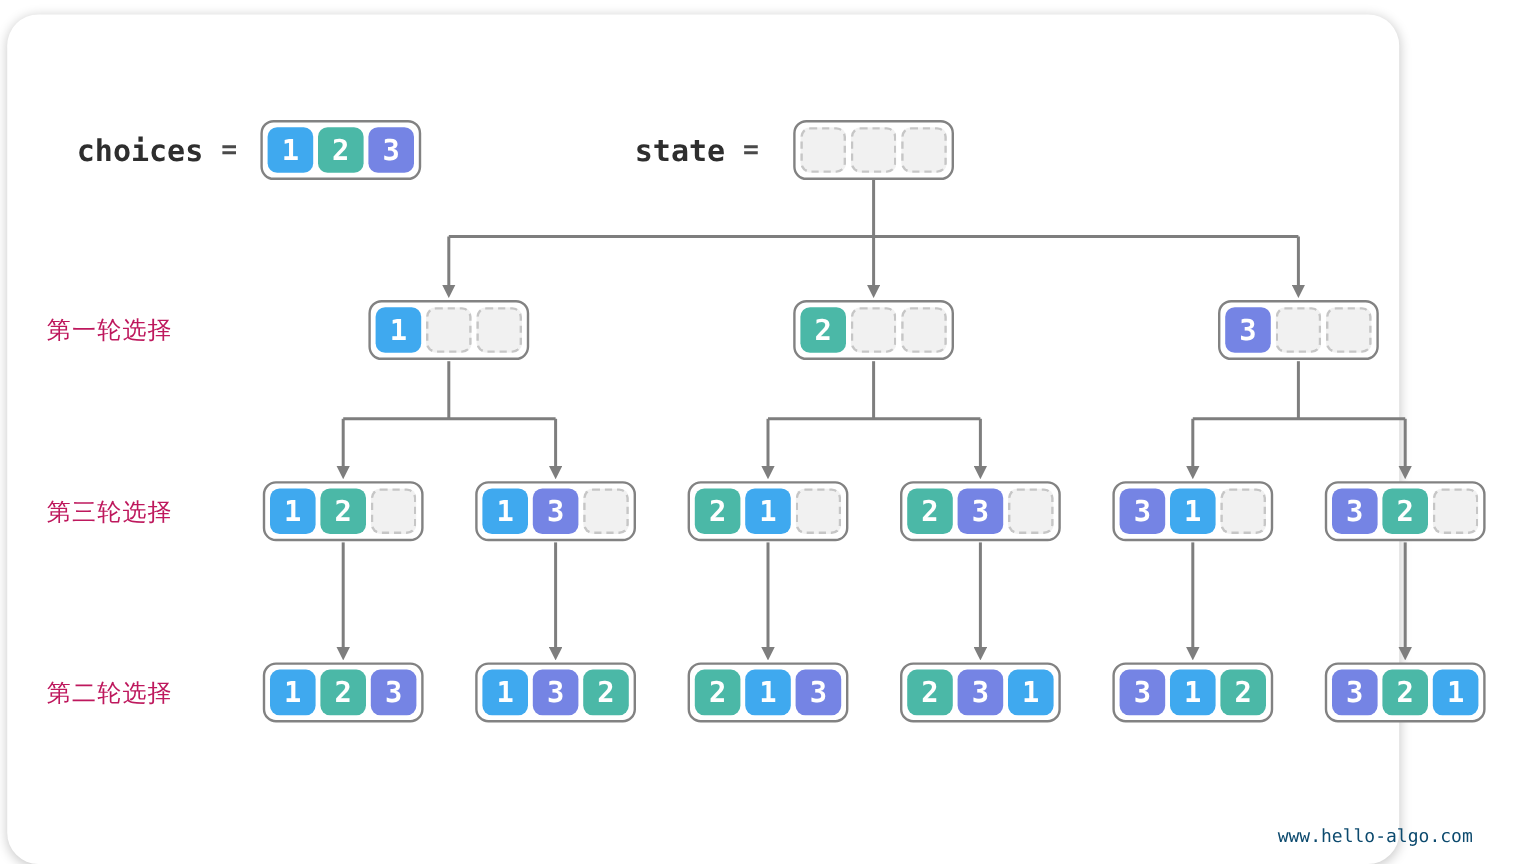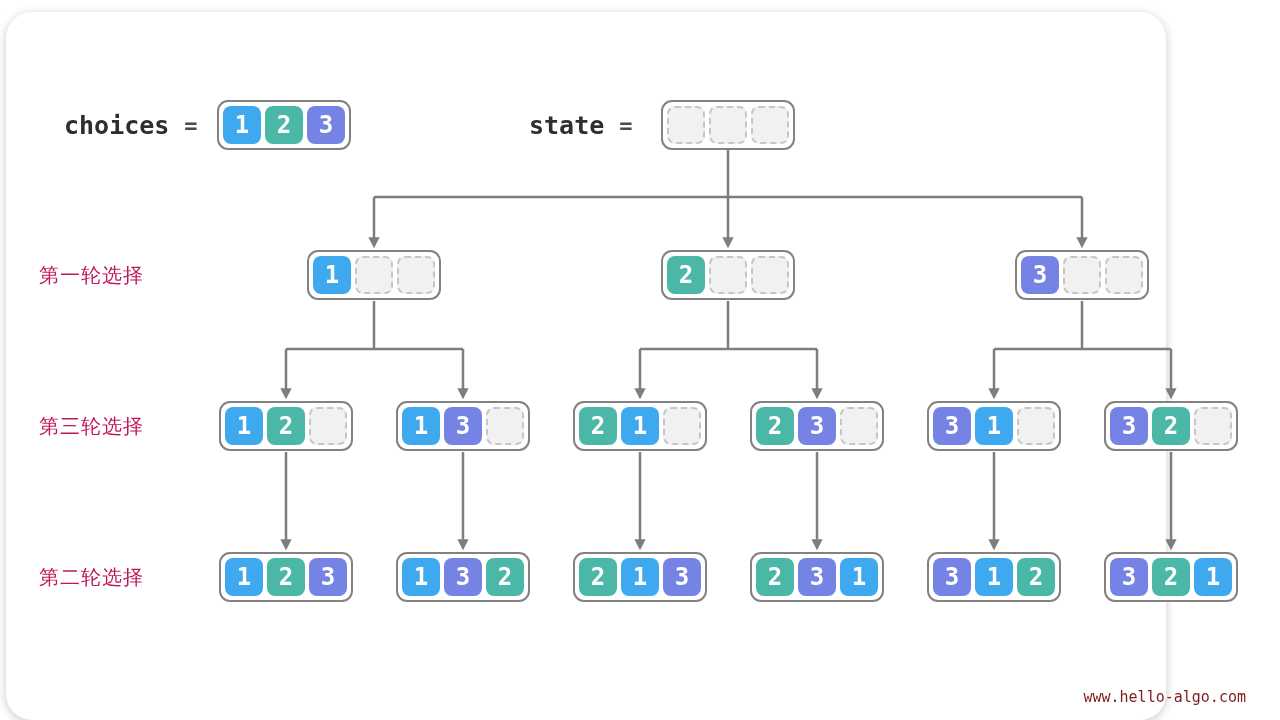--- a/index.html
+++ b/index.html
@@ -39,22 +39,22 @@
   .cell.empty{
     background:var(--empty-fill,#f1f1f1);
     border:2px dashed var(--empty-dash,#c6c6c6);
   }
   .round-label{
     position:absolute;left:33px;width:190px;height:42px;
     font-size:20px;color:#be185d;display:flex;align-items:center;
     letter-spacing:1px;
   }
   .watermark{
-    position:absolute;left:1040px;top:676px;width:200px;text-align:right;
-    font-family:"DejaVu Sans Mono", monospace;font-size:15px;color:#7f1d1d;
+    position:absolute;left:1040px;top:676px;width:200px;text-align:center;
+    font-family:"DejaVu Sans Mono", monospace;font-size:15px;color:#0c4a6e;
   }
 </style>
 </head>
 <body>
 
 <div class="card">
 
   <svg id="connectors" viewBox="0 0 1280 720" xmlns="http://www.w3.org/2000/svg">
     <defs>
       <marker id="arrowhead" viewBox="0 0 10 10" refX="7" refY="5" markerWidth="4.5" markerHeight="4.5" orient="auto">

